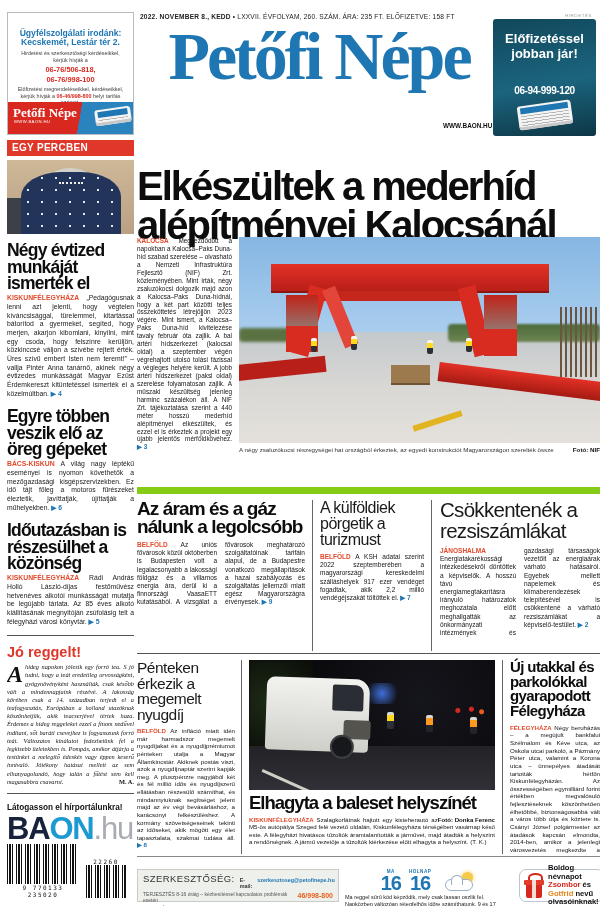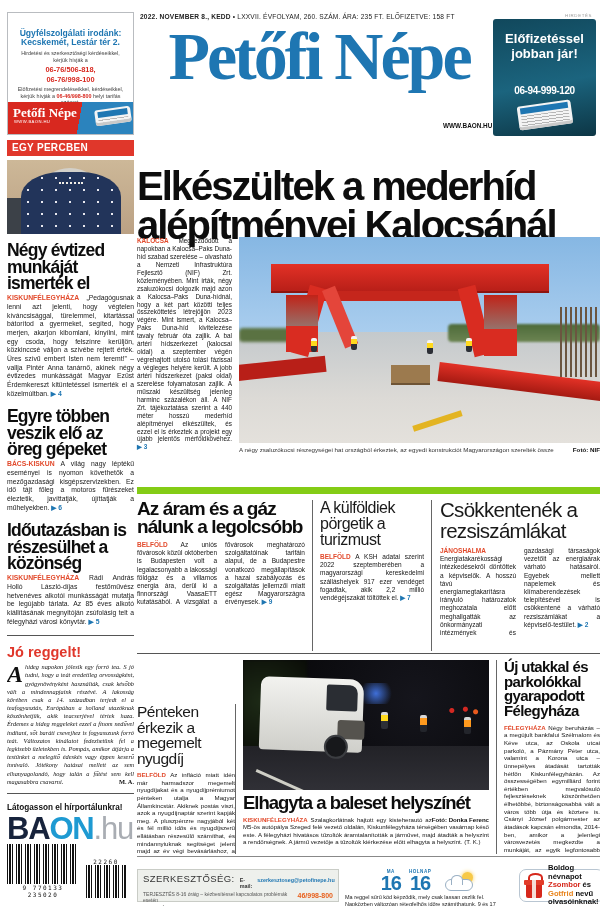--- a/index.html
+++ b/index.html
@@ -94,21 +94,21 @@
   .mid-col1{width:168px;flex:none;padding-right:7px;border-right:1px solid #666;}
   .mid-col2{width:104px;flex:none;padding:0 7px;border-right:1px solid #666;}
   .mid-col3{flex:1;padding-left:8px;min-width:0;}
   .mid-h-bold{font-size:19px;font-weight:bold;letter-spacing:-.9px;line-height:.95;margin:0 0 5px;color:#0d0d0d;}
   .mid-h-light{font-size:16px;font-weight:normal;letter-spacing:-.5px;line-height:1.0;margin:0 0 5px;color:#1a1a1a;}
   .mid-h-light2{font-size:20.5px;font-weight:normal;letter-spacing:-.7px;line-height:1.0;margin:0 0 6px;color:#1a1a1a;}
   .cols2{columns:2;column-gap:8px;}
   .mid-row p{font-size:6.5px;line-height:1.26;text-align:justify;margin:0;color:#151515;}
 
   .bottom-row{position:absolute;top:416px;left:0;right:0;height:201px;border-top:1px solid #555;display:flex;padding-top:6px;box-sizing:border-box;overflow:hidden;}
-  .b-col1{width:98px;flex:none;padding-right:0;border-right:1px solid #666;margin-top:44px;}
+  .b-col1{width:98px;flex:none;padding-right:6px;border-right:1px solid #666;}
   .b-col1 p,.b-col3 p{font-size:6.15px;line-height:1.24;text-align:justify;margin:0;color:#151515;}
   .b-col2{width:246px;flex:none;padding:0 7px;}
   .b-col3{flex:1;padding-left:7px;border-left:1px solid #666;min-width:0;}
   .b-h-light{font-size:15.5px;font-weight:normal;letter-spacing:-.5px;line-height:1.0;margin:0 0 5px;color:#1a1a1a;}
   .b-h-bold{font-size:15px;font-weight:bold;letter-spacing:-.6px;line-height:.98;margin:0 0 5px;color:#0d0d0d;}
   .crash-head{font-size:18.5px;font-weight:bold;letter-spacing:-1px;line-height:1;margin:4px 0 3px;color:#0d0d0d;white-space:nowrap;}
   .crash-cap{font-size:6.1px;line-height:1.24;text-align:justify;margin:0;color:#151515;}
   .photo-van{height:130px;position:relative;overflow:hidden;background:radial-gradient(circle at 70% 30%,#15151c 0%,#0a0a0d 60%);}
   .v-veg{position:absolute;left:0;top:0;width:26%;height:80%;background:radial-gradient(circle at 30% 40%,#1d2a16,#0b0e08 75%);filter:blur(1px);}
   .v-road{position:absolute;left:0;bottom:0;width:100%;height:34%;background:linear-gradient(180deg,#222227,#303036);}

